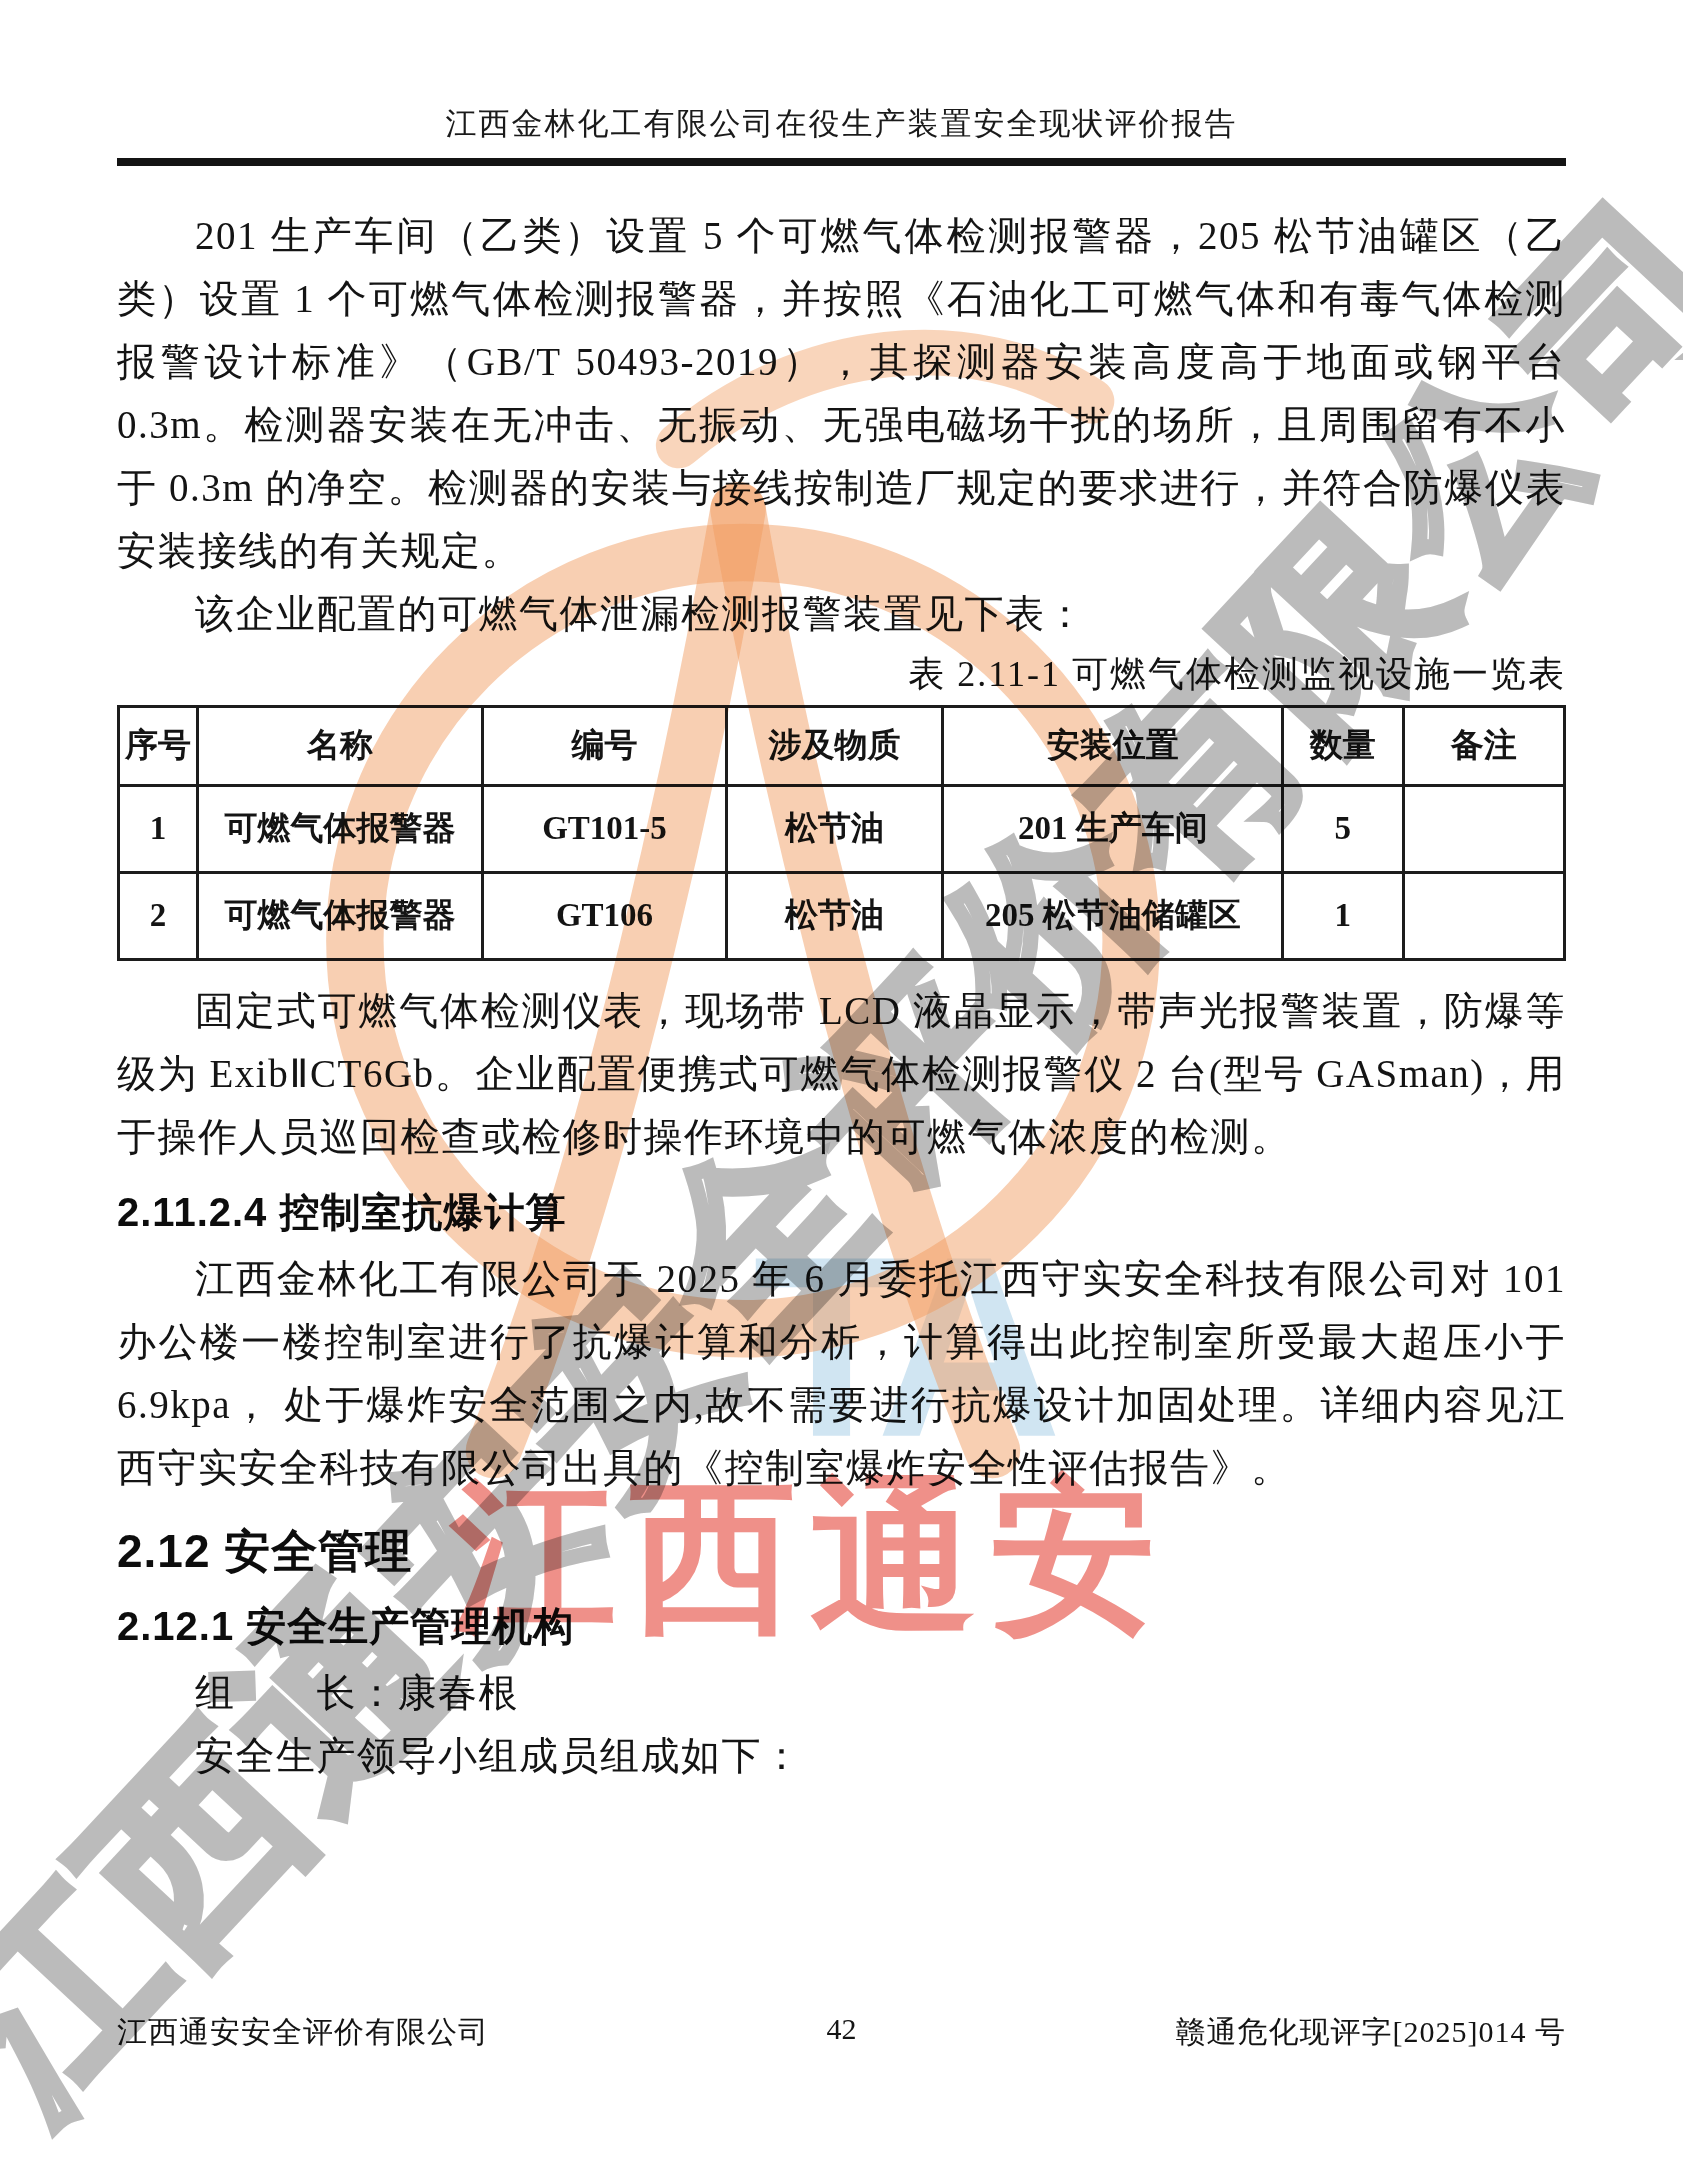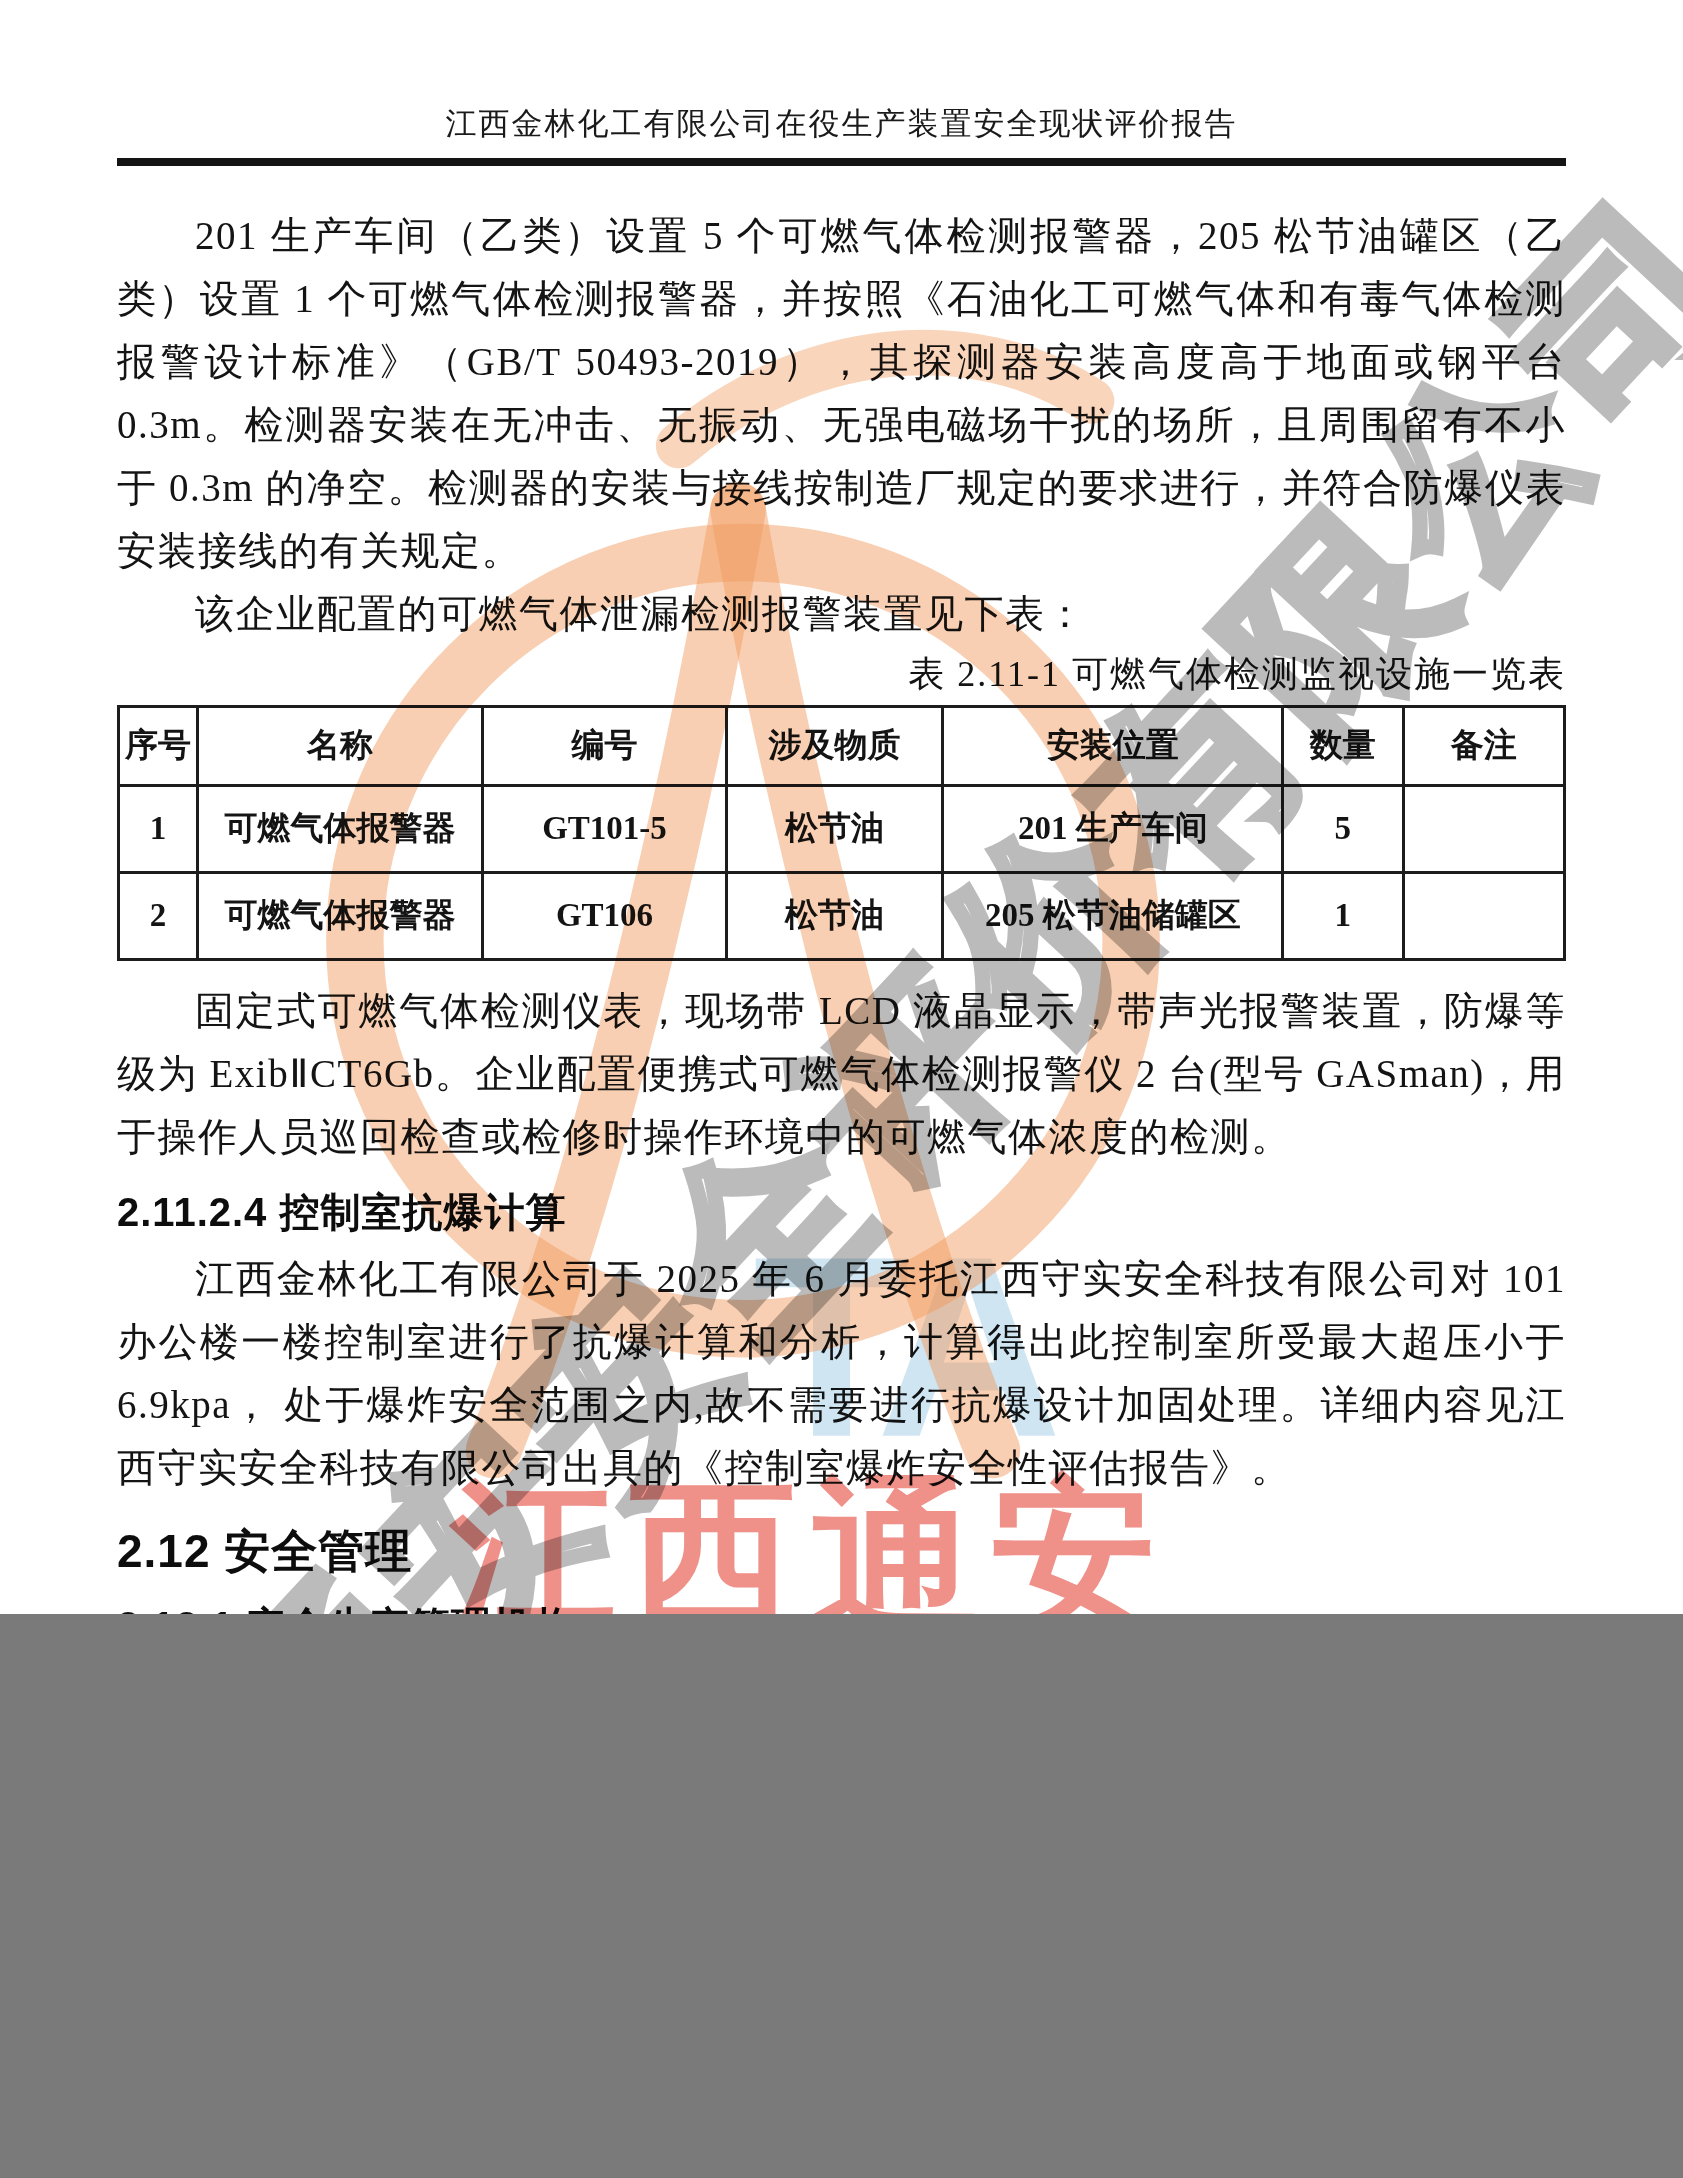--- a/index.html
+++ b/index.html
@@ -1,18 +1,18 @@
 <!DOCTYPE html>
 <html><head>
 <meta charset="utf-8">
 <style>
   html,body{margin:0;padding:0;background:#7a7a7a;}
   .page{
     position:relative;
-    width:1683px;height:1614px;
+    width:1683px;height:2178px;
     margin:0 auto;
     background:#ffffff;
     overflow:hidden;
     font-family:"Liberation Serif",serif;
     color:#111;
   }
   .content{position:absolute;inset:0;padding:103px 117px 0 117px;box-sizing:border-box;}
   .header-title{
     text-align:center;font-size:31px;letter-spacing:2px;color:#1a1a1a;
   }

